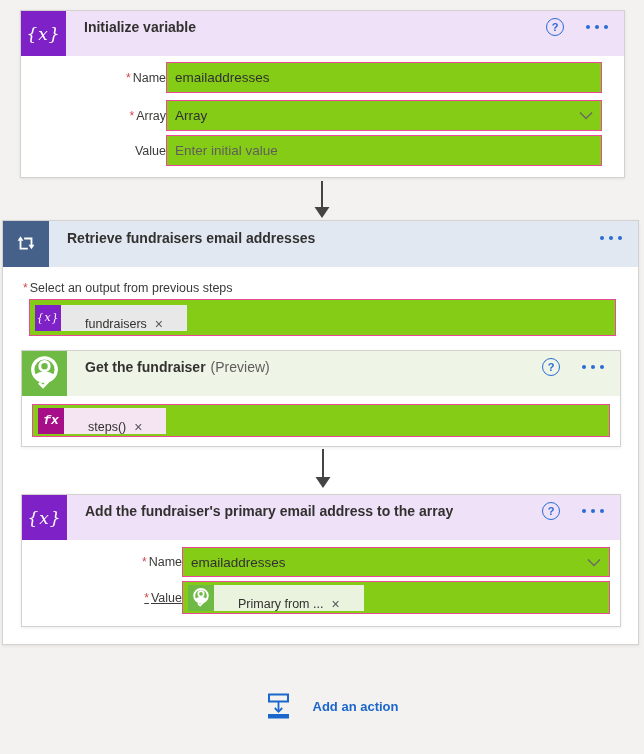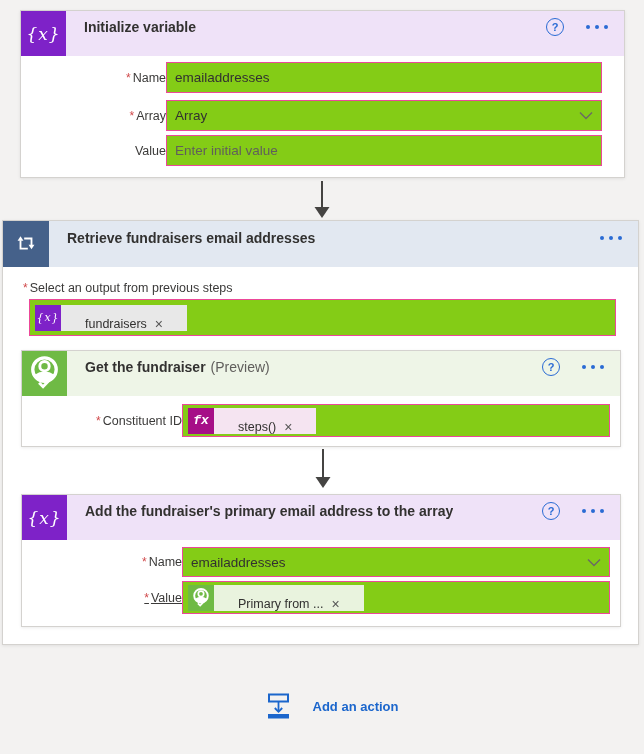--- a/index.html
+++ b/index.html
@@ -157,21 +157,20 @@
           <span class="spacer"></span>
           <span class="help-badge">?</span>
           <span class="dots">
               <i></i>
               <i></i>
               <i></i>
             </span>
         </div>
       </div>
       <div class="row" style="left:10px; right:10px; top:53px; height:33px;">
-        <span class="field-label" style="width:150px;"><span class="asterisk">*</span><span>Constituent ID</span></span>
         <div class="tbox with-token">
           <div class="token">
             <span class="token-tile tile-fx">
                 <span class="glyph-fx">fx</span>
               </span>
             <span class="token-chip chip-pink">
                 <span>steps()</span>
                 <span class="token-close">×</span>
               </span>
           </div>

